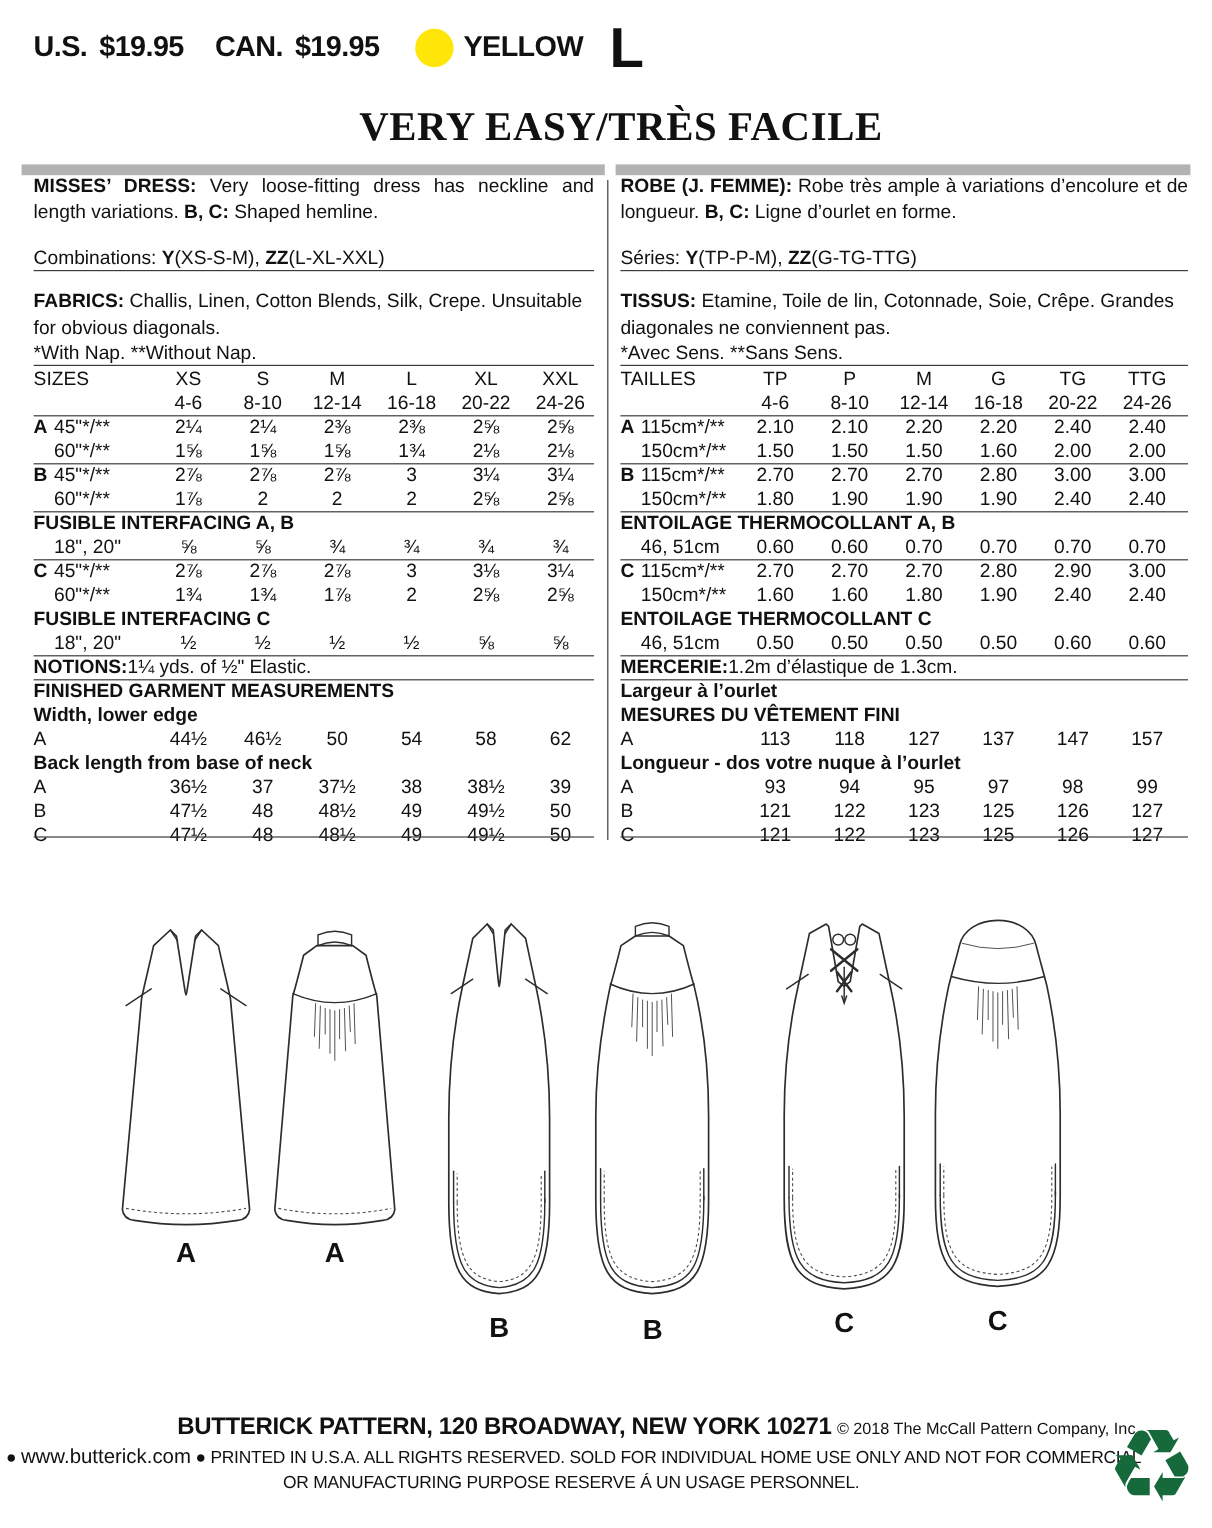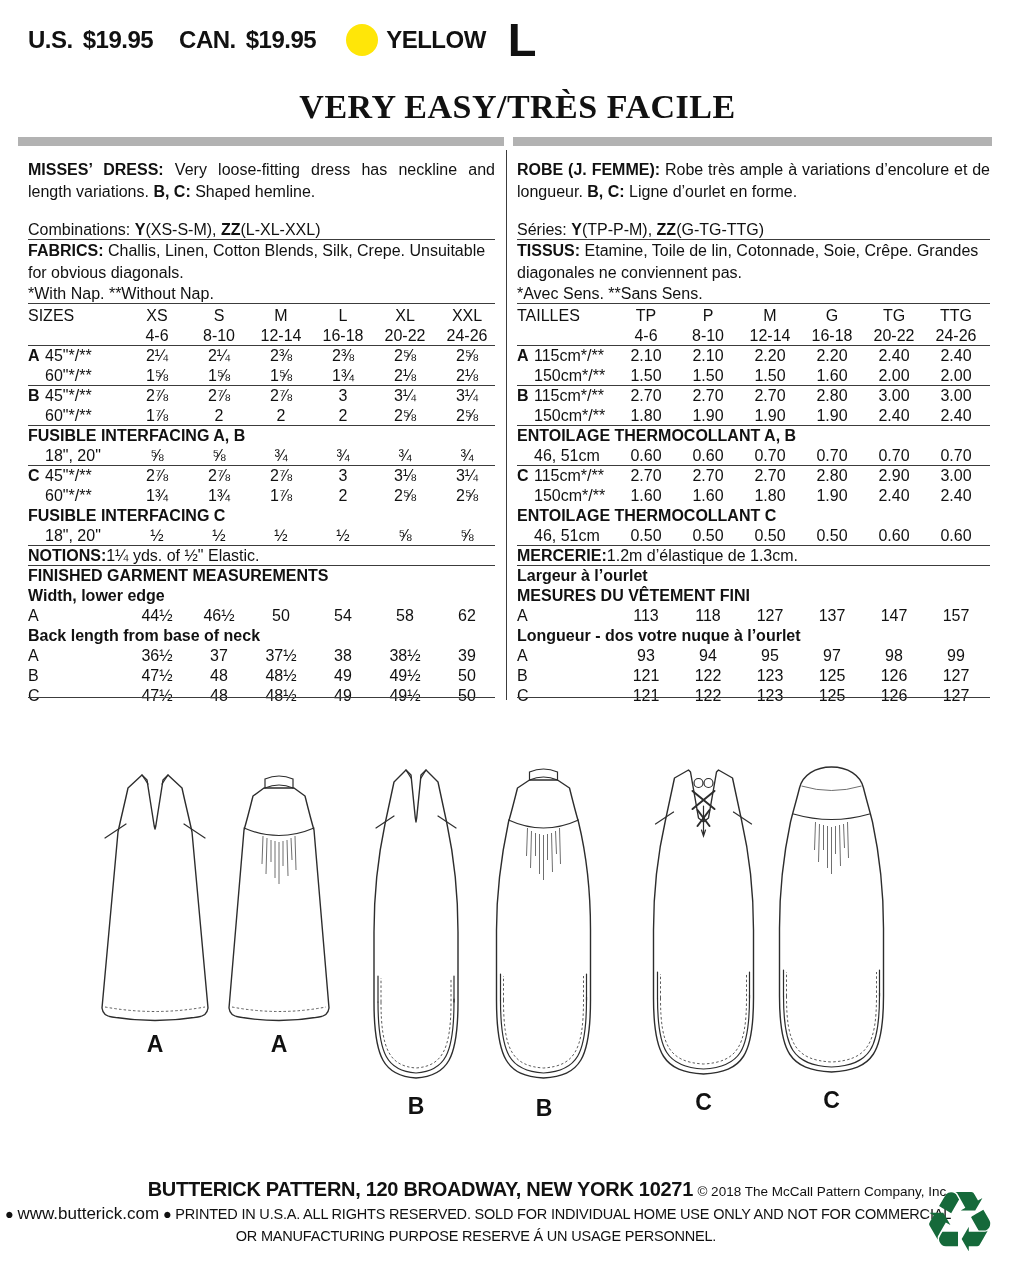--- a/index.html
+++ b/index.html
@@ -14,26 +14,26 @@
   .price-row .gap-s { width:10px; } .price-row .gap-m { width:26px; }
   .color-dot { width:32px; height:32px; border-radius:50%; background:#FFE608; margin:0 8px 0 30px; }
   .size-letter { font-size:47px; font-weight:bold; margin-left:22px; line-height:40px; }
   .pattern-number { position:absolute; left:30px; top:62px; font-family:"Liberation Serif", serif; font-weight:bold; font-size:60px; letter-spacing:2px; }
   .difficulty { position:absolute; left:295px; top:88px; width:445px; text-align:center; font-family:"Liberation Serif", serif; font-weight:bold; font-size:34px; letter-spacing:0.5px; }
   .gray-bar { position:absolute; top:137px; height:9px; background:#b2b2b2; }
   .gray-bar.l { left:18px; width:486px; }
   .gray-bar.r { left:513px; width:479px; }
   .v-divider { position:absolute; left:506px; top:150px; width:1px; height:550px; background:#3c3c3c; }
   
-  .col { position:absolute; top:159px; font-size:16px; line-height:21.5px; }
+  .col { position:absolute; top:145px; font-size:16px; line-height:21.5px; }
   .col.left  { left:28px;  width:467px; }
   .col.right { left:517px; width:473px; }
   .desc { text-align:justify; height:44px; }
   .combo { margin-top:16px; height:21px; border-bottom:1.2px solid #3c3c3c; white-space:nowrap; }
-  .fabrics { margin-top:0; height:43px; }
+  .fabrics { margin-top:15px; height:43px; }
   .nap { height:21px; border-bottom:1.2px solid #3c3c3c; white-space:nowrap; }
   .b { font-weight:bold; }
   
   .tbl { margin-top:2px; }
   .trow { display:flex; height:20px; line-height:20px; white-space:nowrap; }
   .trow.rule { border-bottom:1.2px solid #3c3c3c; }
   .trow .lab { flex:0 0 98px; }
   .trow .cell { flex:0 0 62px; text-align:center; }
   .trow .pfx { display:inline-block; width:17px; font-weight:bold; }
   .trow.section { font-weight:bold; }

